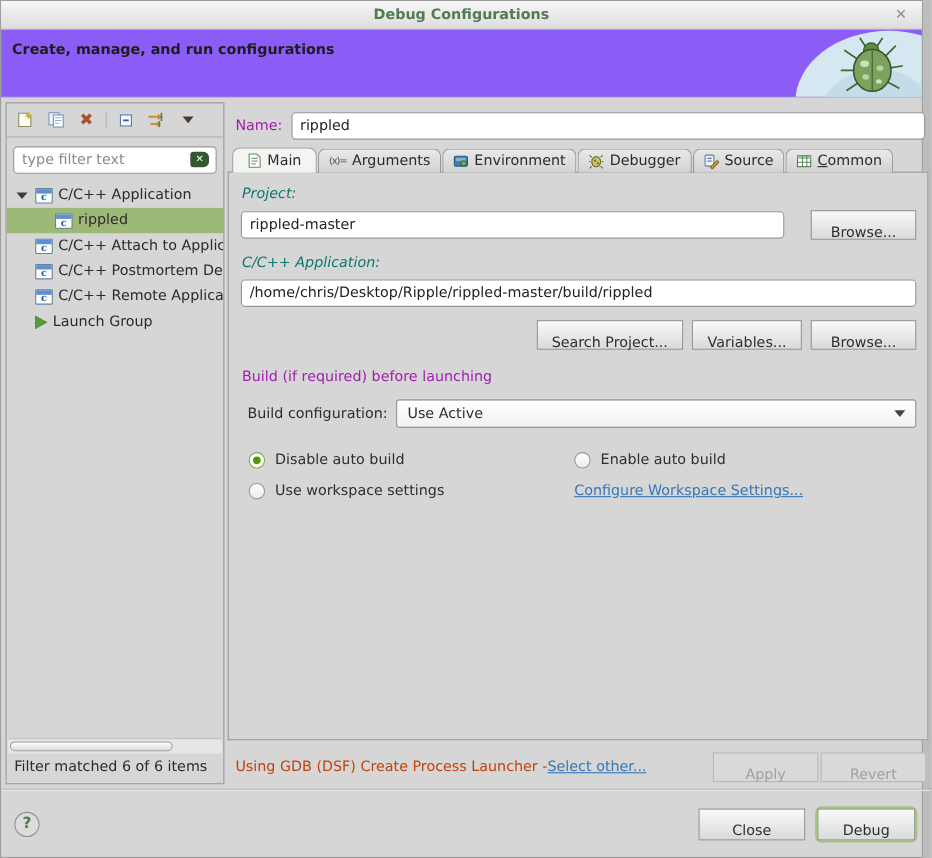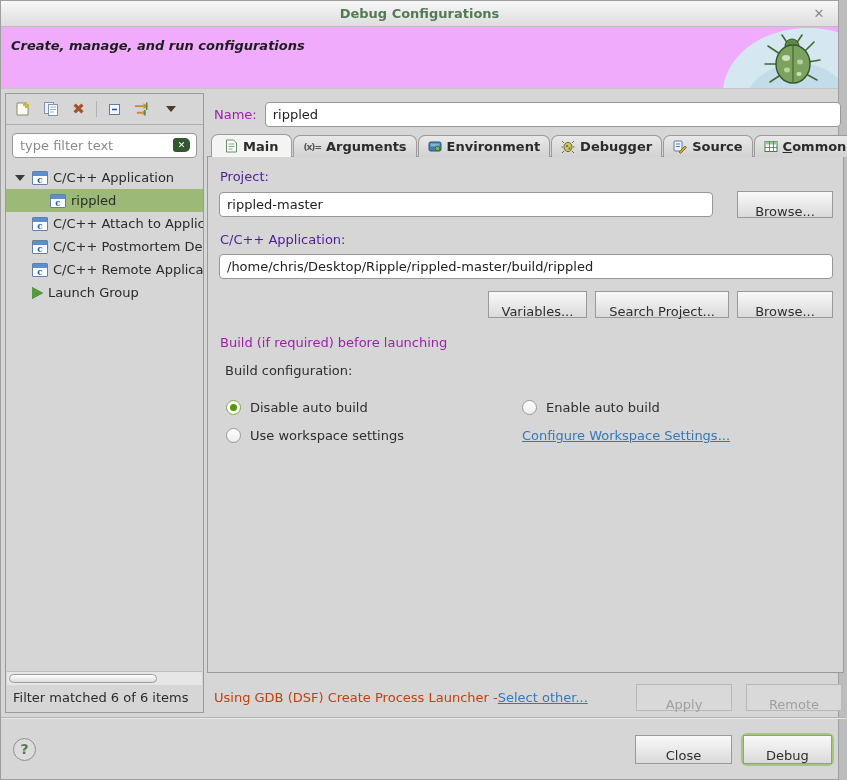--- a/index.html
+++ b/index.html
@@ -18,22 +18,22 @@
     border-bottom:1px solid #bdbdbd;
     display:flex; align-items:center; justify-content:center; position:relative;
   }
   .titlebar .title { font-weight:bold; color:#537a53; font-size:13px; }
   .close-btn {
     position:absolute; right:10px; top:4px; width:18px; height:18px;
     color:#8b8b8b; font-size:13px; text-align:center; line-height:18px; cursor:default;
   }
   
   .banner {
-    height:62px; background:#f0abfc; border-bottom:1px solid #c4c4c4;
-    position:relative; overflow:hidden;font-style:italic;
+    height:62px; background:#8b5cf6; border-bottom:1px solid #c4c4c4;
+    position:relative; overflow:hidden;
   }
   .banner-heading { font-weight:bold; font-size:13px; color:#1d1d1d; padding:11px 0 0 10px; }
   .banner-curve {
     position:absolute; right:-55px; bottom:-70px; width:170px; height:130px;
     background:#d5e7f0; border-radius:50%;
   }
   .banner-curve2 {
     position:absolute; right:-20px; bottom:-95px; width:120px; height:120px;
     background:#c2dcea; border-radius:50%;
   }
@@ -107,30 +107,30 @@
   .text-input {
     height:25px; border:1px solid #979797; border-radius:4px; background:#fff;
     padding:0 7px; font-size:13px; color:#222; outline:none;
     font-family:"DejaVu Sans","Liberation Sans",sans-serif;
   }
   .name-input { flex:1; }
   .tabs { display:flex; align-items:flex-end; padding-left:4px; position:relative; z-index:2; margin-bottom:-1px; }
   .tab {
     height:22px; display:flex; align-items:center; gap:5px; padding:0 9px;
     border:1px solid #9a9a9a; border-bottom:none; border-radius:7px 7px 0 0;
-    background:linear-gradient(#e9e9e9,#d2d2d2); margin-right:1px; font-size:13px; color:#2b2b2b;font-weight:bold;
+    background:linear-gradient(#e9e9e9,#d2d2d2); margin-right:1px; font-size:13px; color:#2b2b2b;
   }
   .tab.active { background:#f4f4f2; height:23px; padding:0 13px; }
   .uline-first::first-letter { text-decoration:underline; }
   .tab-glyph { font-size:9px; color:#555; letter-spacing:-1px; }
   .content {
     flex:1; border:1px solid #9a9a9a; background:#d6d6d6;
     padding:10px 10px 10px 11px; position:relative; z-index:1;
   }
-  .field-label { margin:2px 0 7px 1px; color:#4c1d95; }
+  .field-label { margin:2px 0 7px 1px; color:#0f766e;font-style:italic; }
   .row { display:flex; gap:24px; align-items:center; }
   .grow { flex:1; }
   .btn {
     height:27px; min-width:96px; padding:12px 13px;
     border:1px solid #999; border-radius:0;
     background:linear-gradient(#f9f9f9,#dadada);
     font-size:13px; color:#2e2e2e; font-family:"DejaVu Sans","Liberation Sans",sans-serif;
   }
   .btn.disabled {
     background:#d9d9d9; border-color:#b8b8b8; color:#9f9f9f; width:93px;
@@ -156,21 +156,21 @@
     position:relative; flex:0 0 15px;
   }
   .radio-circle.selected { border-color:#79a845; background:#fff; }
   .radio-circle.selected::after {
     content:""; position:absolute; left:3px; top:3px; width:7px; height:7px;
     border-radius:50%; background:#4e9a06;
   }
   a.link { color:#3677b8; text-decoration:underline; cursor:pointer; }
   .launcher-row { display:flex; align-items:center; padding:9px 2px 0 7px; height:40px; }
   .launcher-text { color:#c2410c; }
-  .launcher-buttons { margin-left:auto; display:flex; gap:14px; }
+  .launcher-buttons { margin-left:auto; display:flex; gap:2px; }
   
   .footer-sep { position:absolute; left:0; top:716px; width:845px;
     border-top:1px solid #b3b3b3; border-bottom:1px solid #e8e8e8; }
   .footer {
     position:absolute; left:0; top:718px; width:845px; height:60px;
     display:flex; align-items:center; padding:0 12px;
   }
   .help-circle {
     width:23px; height:23px; border:1px solid #8f8f8f; border-radius:50%;
     color:#4f7a4f; font-weight:bold; font-size:14px;
@@ -377,29 +377,33 @@
       <div class="field-label">Project:</div>
       <div class="row">
         <input class="text-input grow" type="text" value="rippled-master" style="">
         <button class="btn">Browse...</button>
       </div>
 
       <div class="field-label" style="margin-top:14px;">C/C++ Application:</div>
       <input class="text-input" style="width: 100%;" type="text" value="/home/chris/Desktop/Ripple/rippled-master/build/rippled">
 
       <div class="btn-row">
+        <button class="btn">Search Project...</button>
         <button class="btn">Variables...</button>
-        <button class="btn">Search Project...</button>
         <button class="btn">Browse...</button>
       </div>
 
       <div class="build-section">Build (if required) before launching</div>
 
       <div class="combo-row">
         <span>Build configuration:</span>
+        <div class="combo">
+          <span>Use Active</span>
+          <span class="combo-arrow"></span>
+        </div>
       </div>
 
       <div class="radio-grid">
         <div class="radio">
           <span class="radio-circle selected"></span>
           <span>Disable auto build</span>
         </div>
         <div class="radio">
           <span class="radio-circle"></span>
           <span>Enable auto build</span>
@@ -410,21 +414,21 @@
         </div>
         <a class="link">Configure Workspace Settings...</a>
       </div>
     </div>
 
     <div class="launcher-row">
       <span class="launcher-text">Using GDB (DSF) Create Process Launcher - </span>
       <a class="link">Select other...</a>
       <div class="launcher-buttons">
         <button class="btn disabled">Apply</button>
-        <button class="btn disabled">Remote</button>
+        <button class="btn disabled">Revert</button>
       </div>
     </div>
   </div>
 
   <div class="footer-sep"></div>
   <div class="footer">
     <div class="help-circle">?</div>
     <div class="footer-buttons">
       <button class="btn">Close</button>
       <span class="default-ring">

